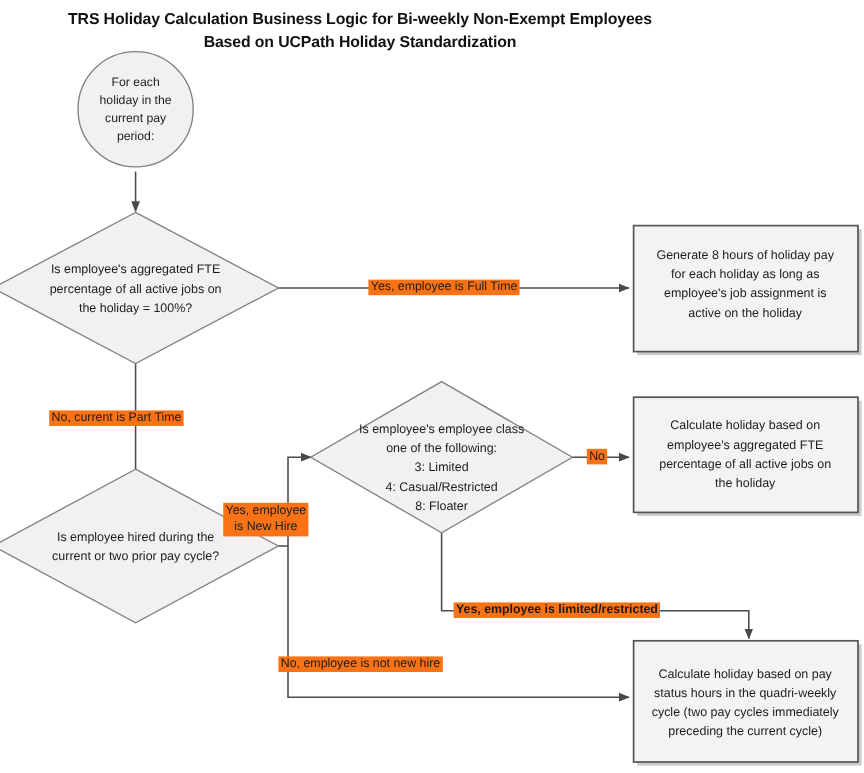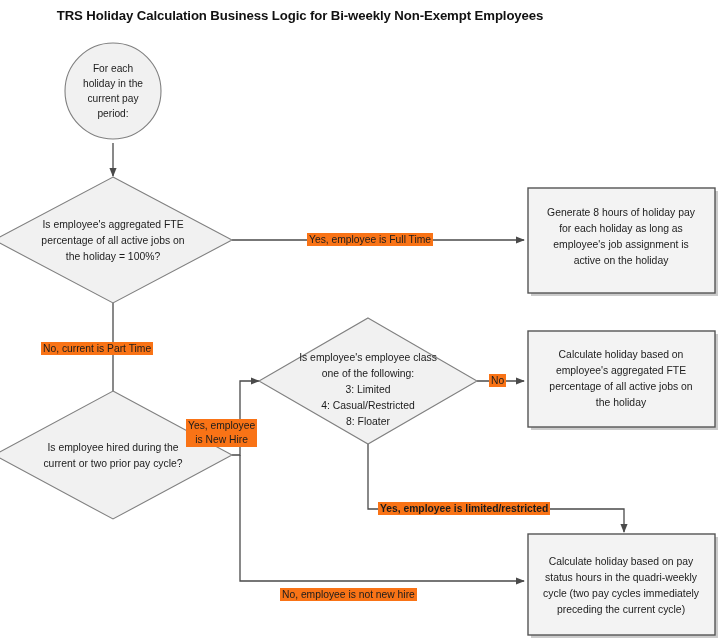--- a/index.html
+++ b/index.html
@@ -77,20 +77,21 @@
     padding: 0 2px;
   }
 </style>
 </head>
 <body>
 
 <div id="chart-root">
 
   <div class="title-block">
     <div>TRS Holiday Calculation Business Logic for Bi-weekly Non-Exempt Employees</div>
+    <div>Based on UCPath Holiday Standardization</div>
   </div>
 
   <svg class="flow" viewBox="0 0 720 644">
     <defs>
       <marker id="arrow" viewBox="0 0 10 10" refX="9" refY="5" markerWidth="7" markerHeight="7" orient="auto-start-reverse">
         <path d="M 0 1 L 10 5 L 0 9 z" fill="#4a4a4a"></path>
       </marker>
       <linearGradient id="boxgrad" x1="0" y1="0" x2="0" y2="1">
         <stop offset="0%" stop-color="#fbfbfb"></stop>
         <stop offset="100%" stop-color="#eeeeee"></stop>
@@ -161,15 +162,15 @@
 
   <div class="edge-label" style="left:186px; top:398px; line-height:14px;margin-top:21px;">
     <div>Yes, employee</div>
     <div>is New Hire</div>
   </div>
 
   <div class="edge-label" style="left:489px; top:374px;">No</div>
 
   <div class="edge-label" style="left:378px; top:502px;font-weight:bold;">Yes, employee is limited/restricted</div>
 
-  <div class="edge-label" style="left:232px; top:588px;margin-left:48px;">No, employee is not new hire</div>
+  <div class="edge-label" style="left:232px; top:547px;">No, employee is not new hire</div>
 
 </div>
 
 </body></html>

